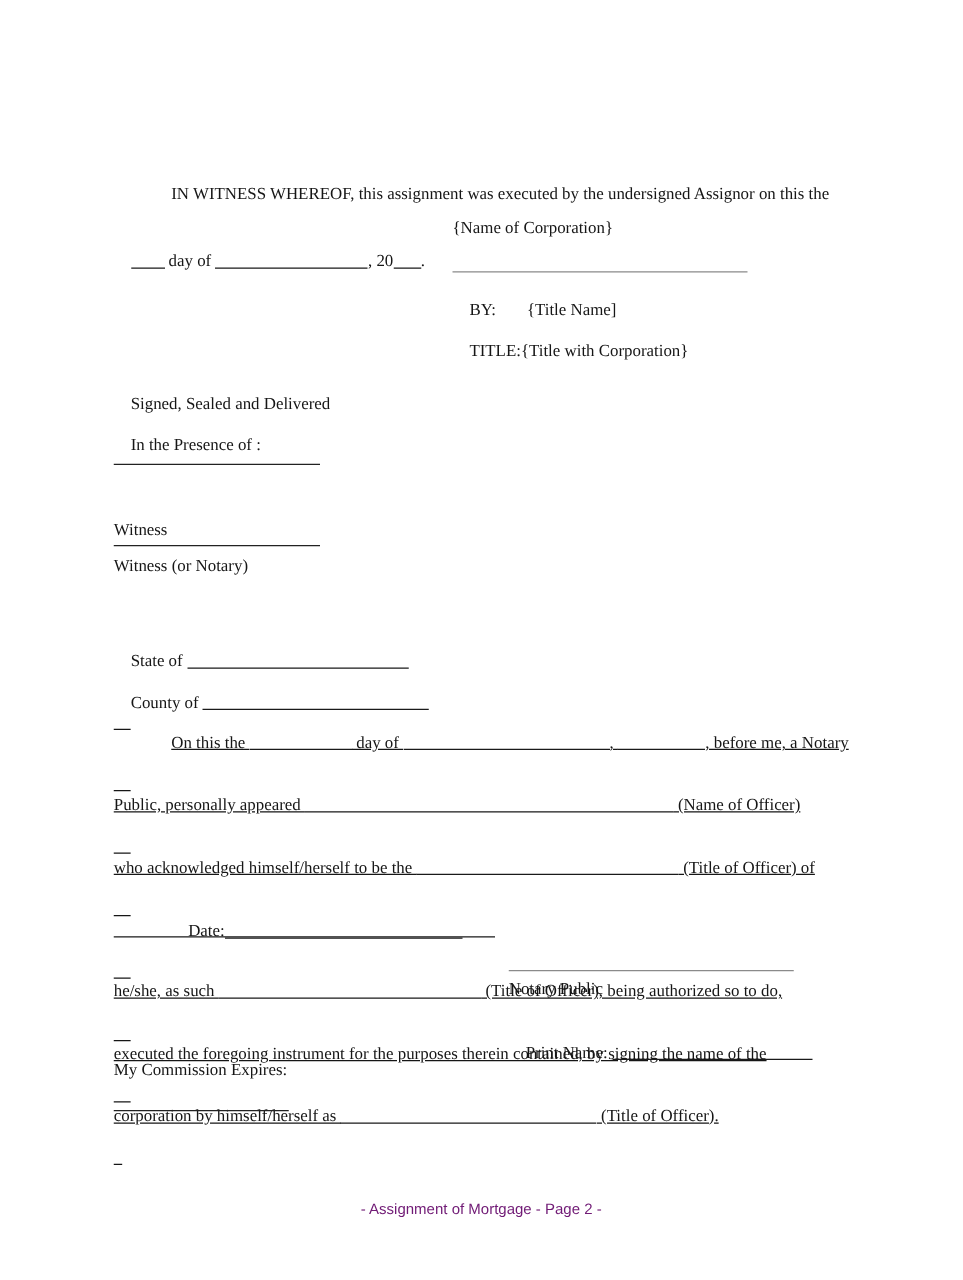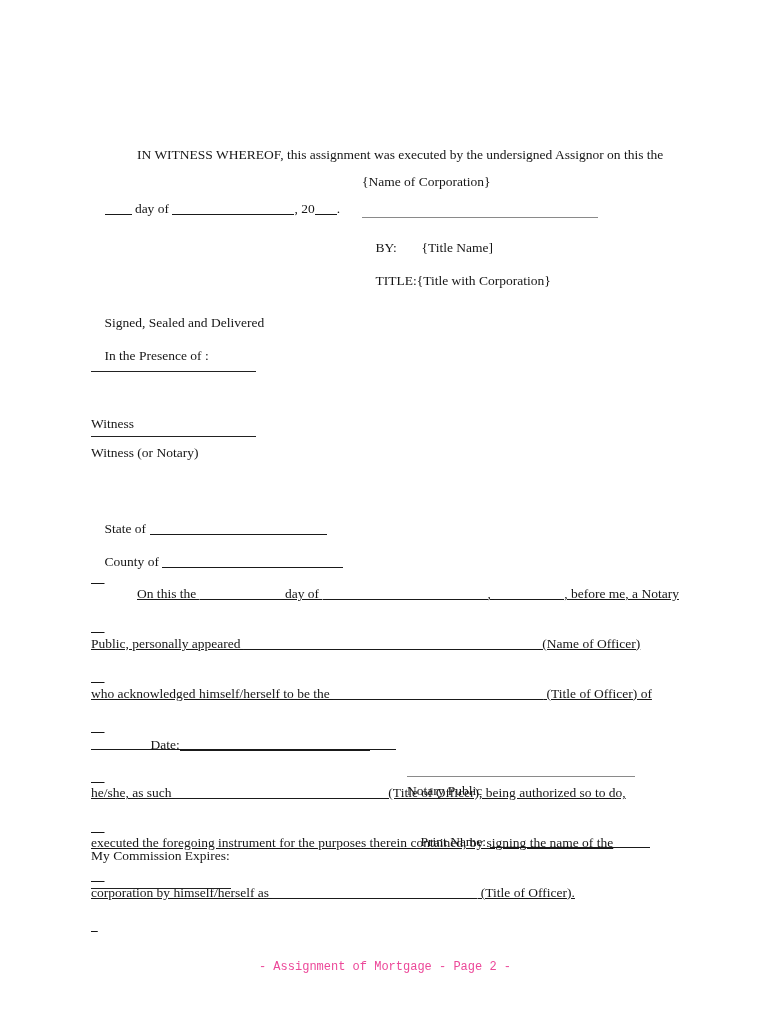--- a/index.html
+++ b/index.html
@@ -24,22 +24,22 @@
     height:12px;
     border-bottom:1.4px solid #1a1a1a;
     vertical-align:-2px;
   }
   .sigline{position:absolute;height:0;border-top:1.5px solid #222;}
   .sigline.gray{border-top:1.5px solid #8a8a8a;}
   .bylabel{display:inline-block;width:46px;}
   .footer{
     position:absolute;top:960px;left:0;width:770px;
     text-align:center;
-    font-family:Liberation Mono, monospace;
-    font-size:12px;color:#ec4899;
+    font-family:Liberation Sans, sans-serif;
+    font-size:12px;color:#701a75;
   }
   
   .w22{width:22px}.w27{width:27px}.w70{width:70px}.w82{width:82px}
   .w122{width:122px}.w160{width:160px}.w165{width:165px}
   .w177{width:177px}.w181{width:181px}.w190{width:190px}.w205{width:205px}
   .w210{width:210px}.w295{width:295px}.w305{width:305px}
 </style>
 </head>
 <body>
 

